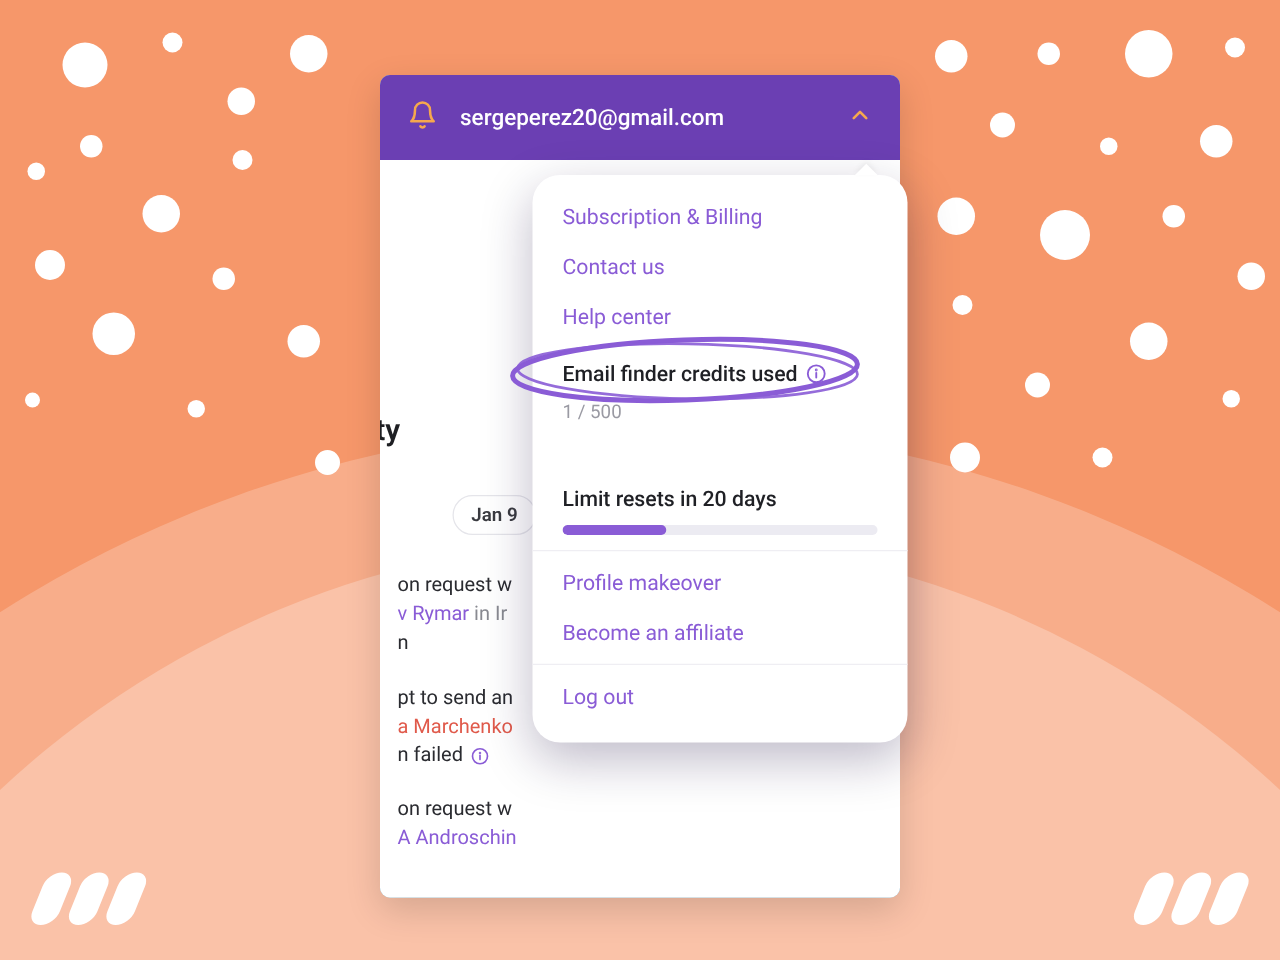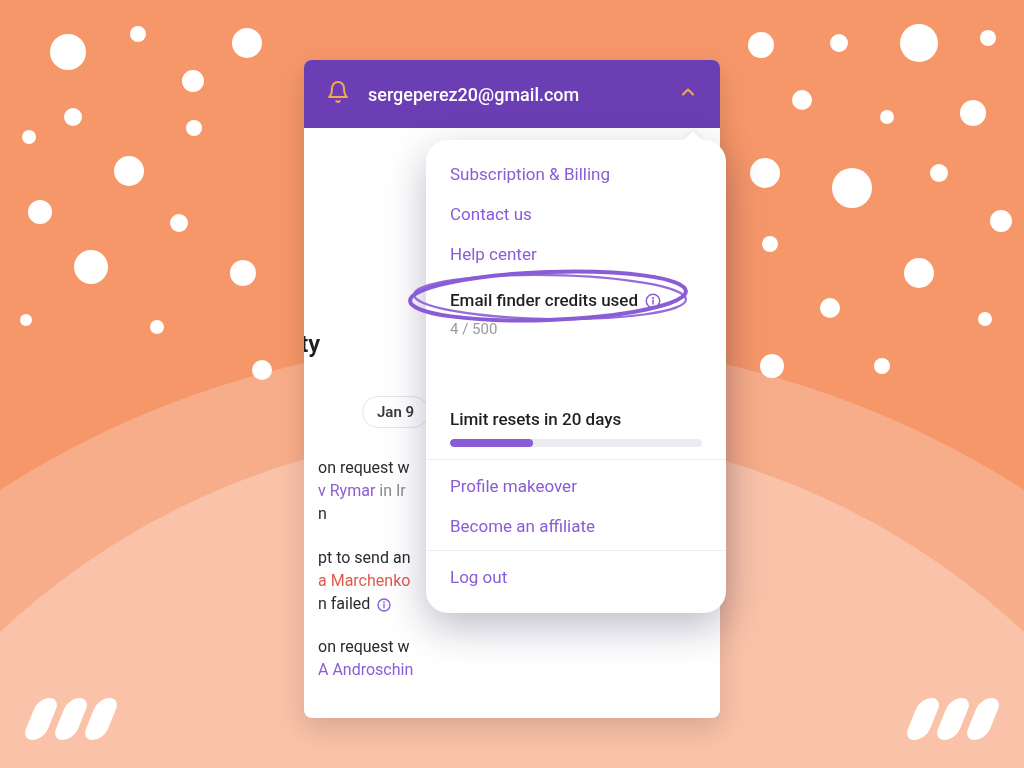--- a/index.html
+++ b/index.html
@@ -103,25 +103,25 @@
   }
   .dd-group { padding: 14px 24px; }
   .dd-link {
     display:block;
     color:#8a5cd6;
     font-size:17px;
     padding:10px 0;
     cursor:pointer;
   } 
   .credits-block { padding: 2px 24px 12px 24px; position:relative; }
-  .credits-title-row { display:flex; align-items:flex-end; gap:6px; font-size:17px; color:#1f2025; font-weight:500; }
+  .credits-title-row { display:flex; align-items:flex-start; gap:6px; font-size:17px; color:#1f2025; font-weight:500; }
   .credits-count { color:#9a9aa3; font-size:15px; margin-top:10px; }
   .info-icon { color:#8a5cd6; display:inline-flex; }
   .reset-block { padding: 40px 24px 2px 24px; }
-  .reset-label { font-size:17px; color:#1f2025; font-weight:500; margin-bottom:10px;margin-top:19px; }
+  .reset-label { font-size:17px; color:#1f2025; font-weight:500; margin-bottom:10px; }
   .progress {
     width:100%; height:8px; border-radius:4px;
     background:#ecebf2; position:relative; overflow:hidden;
   }
   .progress .fill { position:absolute; left:0; top:0; bottom:0; width:33%; background:#8a5cd6; border-radius:4px; }
   .dd-bottom { border-top:1px solid #efeef3; margin-top:10px; padding:6px 24px 4px 24px; }
   .dd-bottom .dd-link { padding:10px 0; }
   .logout-block { border-top:1px solid #efeef3; padding:6px 24px 10px 24px; }
 
   
@@ -248,21 +248,21 @@
       <div class="credits-title-row">
         <span>Email finder credits used</span>
         <span class="info-icon">
           <svg width="18" height="18" viewBox="0 0 24 24" fill="none" stroke="currentColor" stroke-width="2" stroke-linecap="round">
               <circle cx="12" cy="12" r="9"></circle>
               <line x1="12" y1="11" x2="12" y2="16"></line>
               <circle cx="12" cy="8" r="0.5" fill="currentColor"></circle>
             </svg>
         </span>
       </div>
-      <div class="credits-count">4 / 500</div>
+      <div class="credits-count">1 / 500</div>
     </div>
 
     <div class="reset-block">
       <div class="reset-label">Limit resets in 20 days</div>
       <div class="progress">
         <div class="fill" style="width:33%"></div>
       </div>
     </div>
 
     <div class="dd-bottom">

